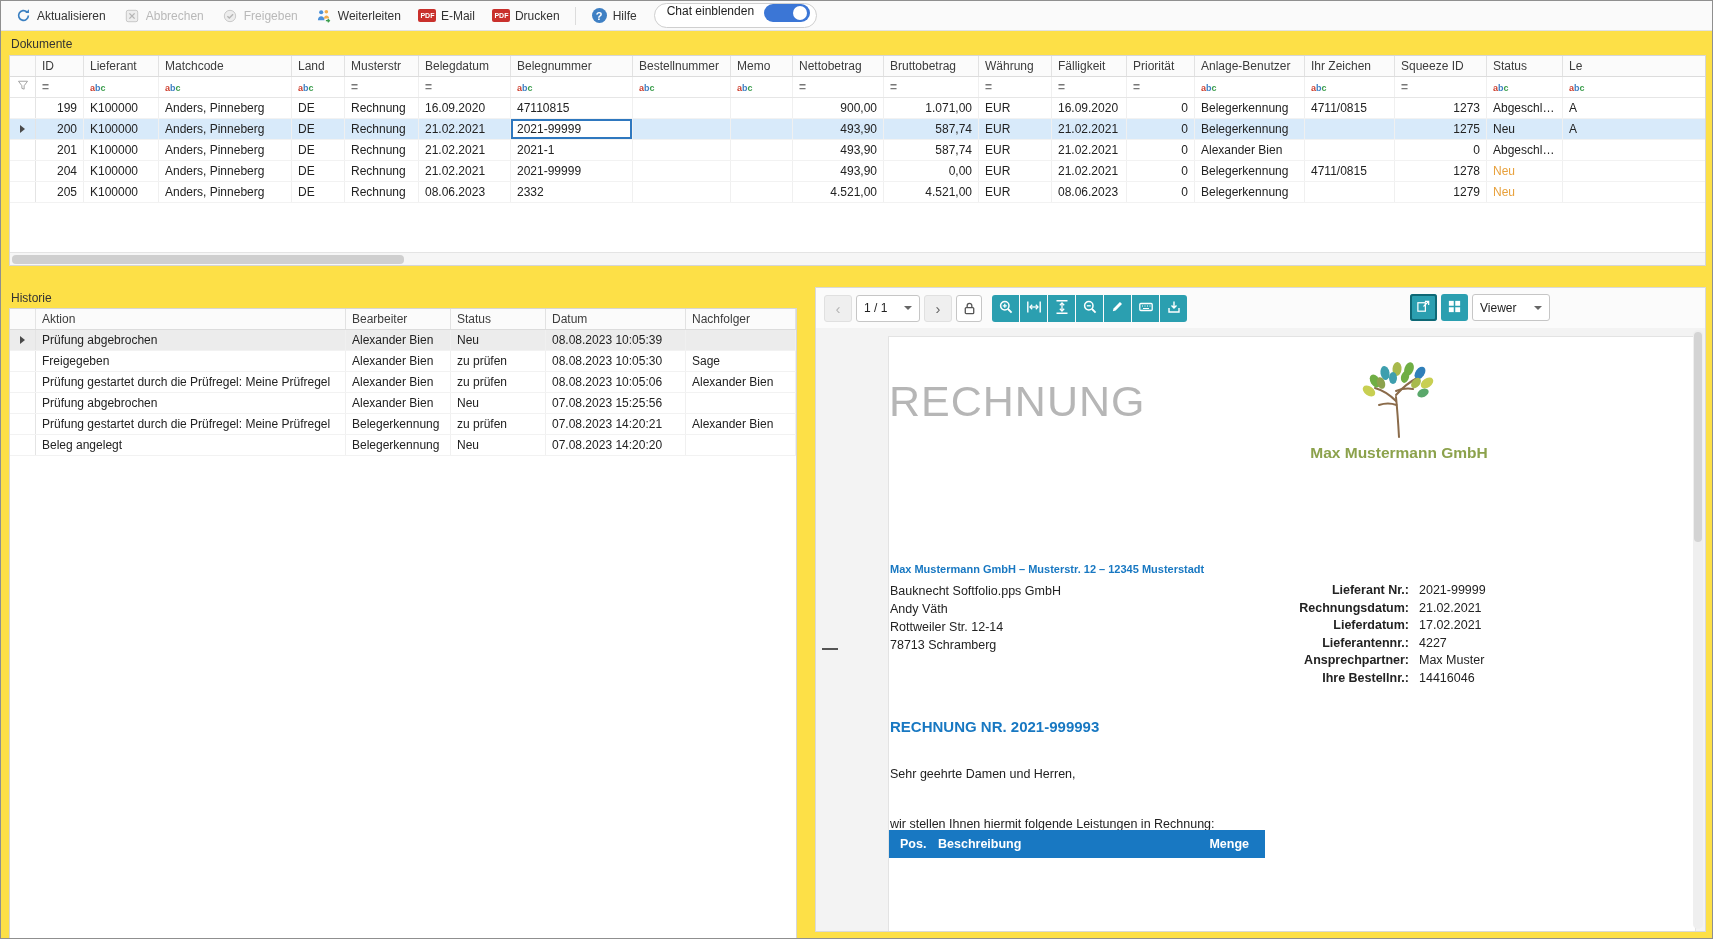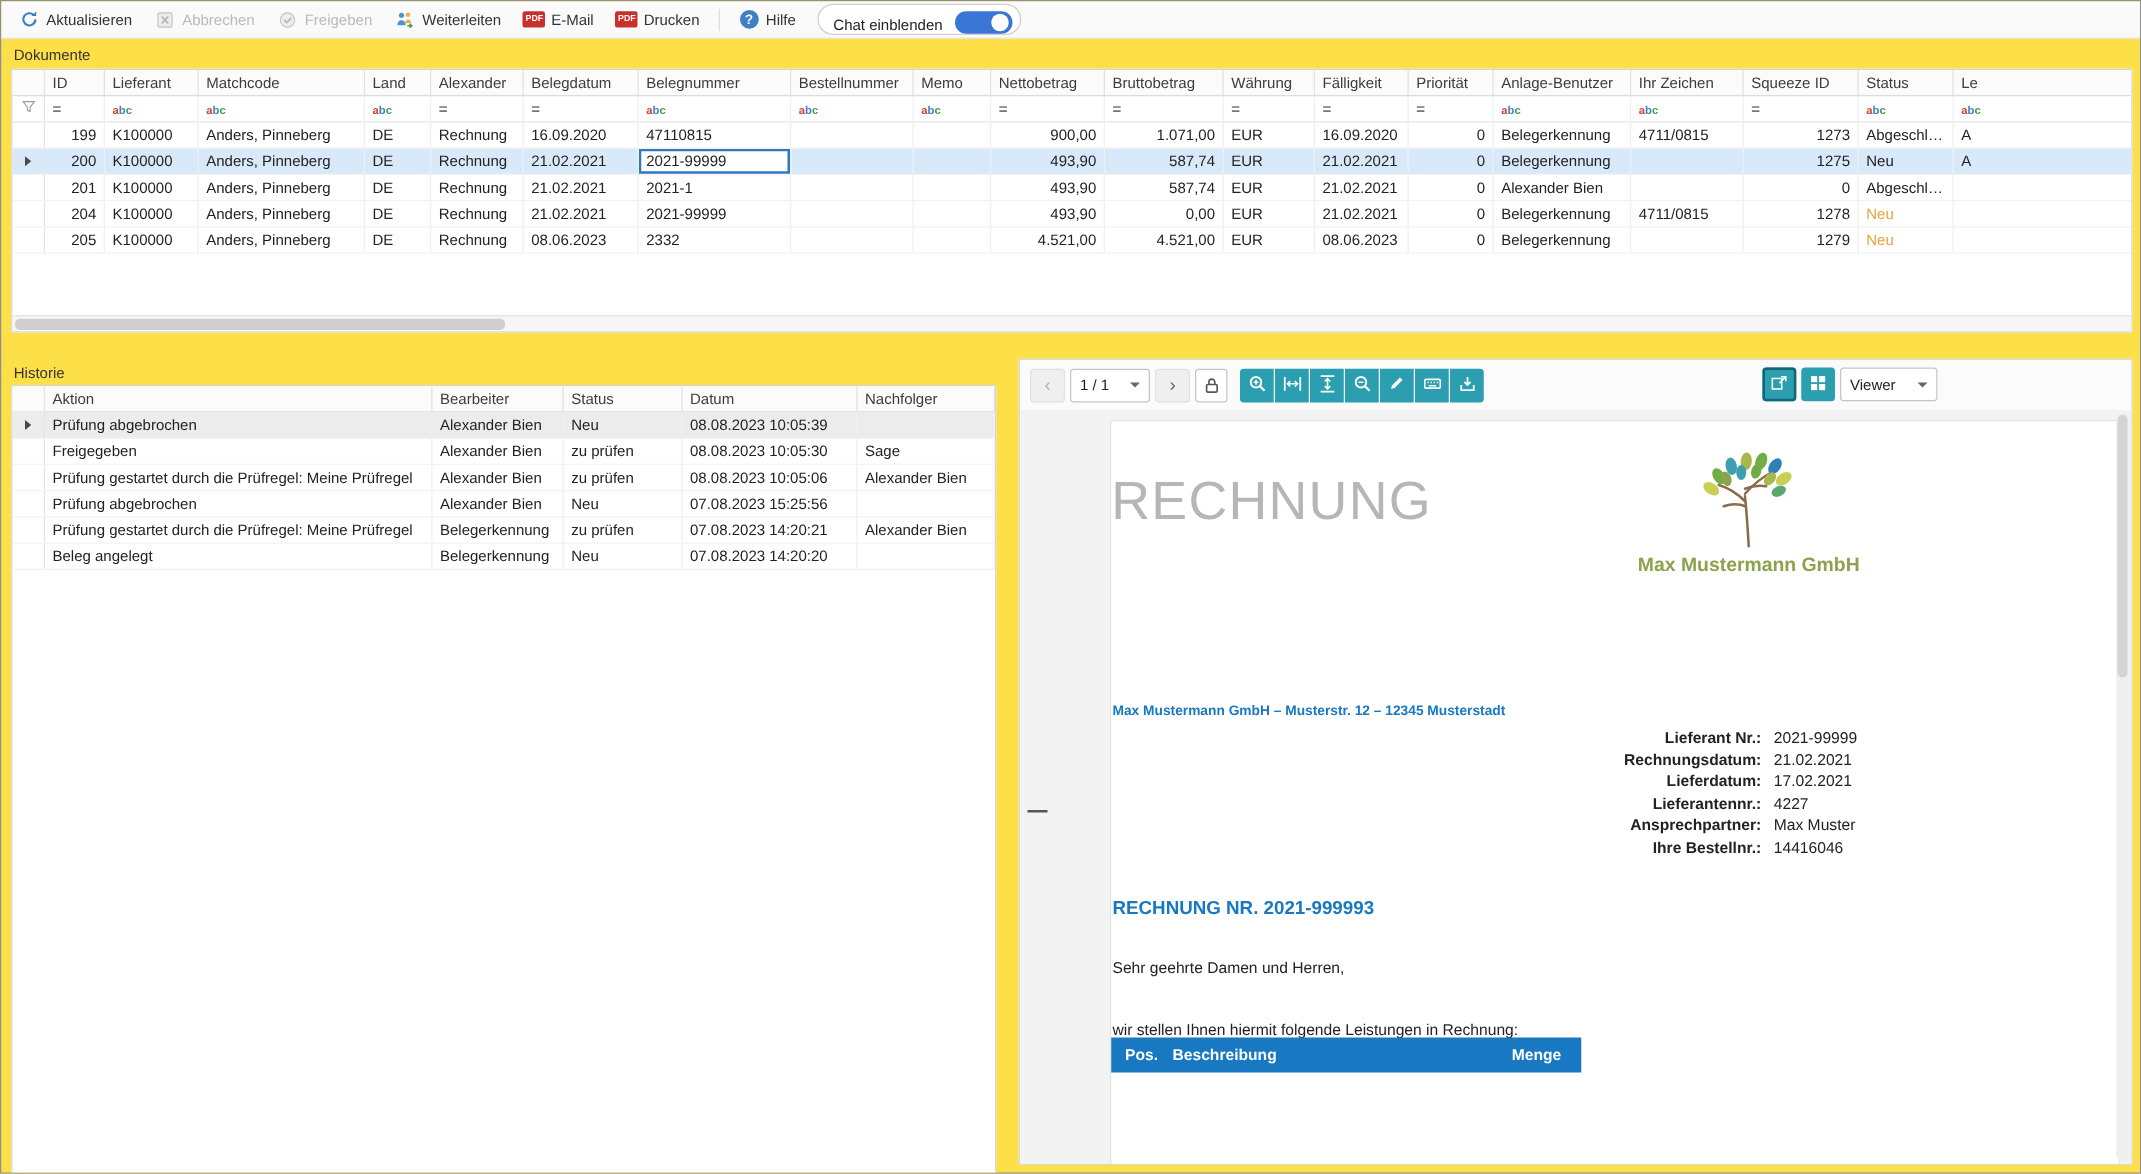--- a/index.html
+++ b/index.html
@@ -12,21 +12,21 @@
 
 
 .toolbar{position:absolute;top:0;left:0;width:100%;height:30px;background:#fafafa;border-bottom:1px solid #e2e2e2;display:flex;align-items:center;padding:0 5px}
 .tb-buttons{display:flex;align-items:center;height:100%}
 .tb-btn{display:flex;align-items:center;gap:5px;padding:3px 9px;border-radius:3px;white-space:nowrap;color:#333;cursor:default}
 .tb-btn.disabled{color:#b9b9b9}
 .tb-ico{display:inline-flex;width:17px;height:16px;align-items:center;justify-content:center}
 .tb-sep{width:1px;height:18px;background:#dcdcdc;margin:0 6px}
 .pdf-badge{background:#c9302c;color:#fff;font-size:7px;font-weight:bold;padding:3px 2px;border-radius:2px;line-height:1}
 .help-badge{width:15px;height:15px;border-radius:50%;background:#3f80c4;color:#fff;font-size:11px;font-weight:bold;display:inline-flex;align-items:center;justify-content:center}
-.chat-group{display:flex;align-items:flex-end;gap:10px;border:1px solid #cfcfcf;background:#fff;border-radius:14px;height:25px;padding:0 6px 0 12px;margin-left:8px}
+.chat-group{display:flex;align-items:flex-start;gap:10px;border:1px solid #cfcfcf;background:#fff;border-radius:14px;height:25px;padding:0 6px 0 12px;margin-left:8px}
 .switch{position:relative;width:46px;height:18px;border-radius:9px;background:var(--toggle-blue)}
 .switch-knob{position:absolute;top:2px;right:3px;width:14px;height:14px;border-radius:50%;background:#fff}
 
 
 .panel-caption{position:absolute;color:#333}
 #dok-caption{left:10px;top:36px}
 #hist-caption{left:10px;top:290px}
 
 
 .gridbox{position:absolute;background:#fff;border:1px solid #d6d6d6;overflow:hidden}
@@ -175,21 +175,21 @@
 
   <div class="panel-caption" id="dok-caption">Dokumente</div>
   <div class="gridbox" id="dok-grid">
     <div>
         <div class="g-row g-head">
           <div class="g-gut" style="background:#fbfbfb"></div>
           <div class="g-cell g-hcell" style="width:48px">ID</div>
           <div class="g-cell g-hcell" style="width:75px">Lieferant</div>
           <div class="g-cell g-hcell" style="width:133px">Matchcode</div>
           <div class="g-cell g-hcell" style="width:53px">Land</div>
-          <div class="g-cell g-hcell" style="width:74px">Alexander</div>
+          <div class="g-cell g-hcell" style="width:74px">Musterstr</div>
           <div class="g-cell g-hcell" style="width:92px">Belegdatum</div>
           <div class="g-cell g-hcell" style="width:122px">Belegnummer</div>
           <div class="g-cell g-hcell" style="width:98px">Bestellnummer</div>
           <div class="g-cell g-hcell" style="width:62px">Memo</div>
           <div class="g-cell g-hcell" style="width:91px">Nettobetrag</div>
           <div class="g-cell g-hcell" style="width:95px">Bruttobetrag</div>
           <div class="g-cell g-hcell" style="width:73px">Währung</div>
           <div class="g-cell g-hcell" style="width:75px">Fälligkeit</div>
           <div class="g-cell g-hcell" style="width:68px">Priorität</div>
           <div class="g-cell g-hcell" style="width:110px">Anlage-Benutzer</div>
@@ -562,20 +562,26 @@
               <ellipse cx="40" cy="17" rx="4" ry="6" fill="#3e9fae"></ellipse>
               <ellipse cx="52" cy="16" rx="4" ry="6" fill="#6fae44" transform="rotate(15 52 16)"></ellipse>
               <ellipse cx="63" cy="22" rx="4" ry="6" fill="#a8b94c" transform="rotate(40 63 22)"></ellipse>
               <ellipse cx="70" cy="32" rx="4" ry="6" fill="#5aa86b" transform="rotate(65 70 32)"></ellipse>
             </g>
           </svg>
           <div class="logo-name">Max Mustermann GmbH</div>
         </div>
 
         <div class="sender">Max Mustermann GmbH – Musterstr. 12 – 12345 Musterstadt</div>
+        <div class="rcpt">
+            <div>Bauknecht Softfolio.pps GmbH</div>
+            <div>Andy Väth</div>
+            <div>Rottweiler Str. 12-14</div>
+            <div>78713 Schramberg</div>
+          </div>
         <div class="meta">
             <div class="meta-row">
               <span class="meta-label">Lieferant Nr.:</span>
               <span class="meta-value">2021-99999</span>
             </div>
             <div class="meta-row">
               <span class="meta-label">Rechnungsdatum:</span>
               <span class="meta-value">21.02.2021</span>
             </div>
             <div class="meta-row">

